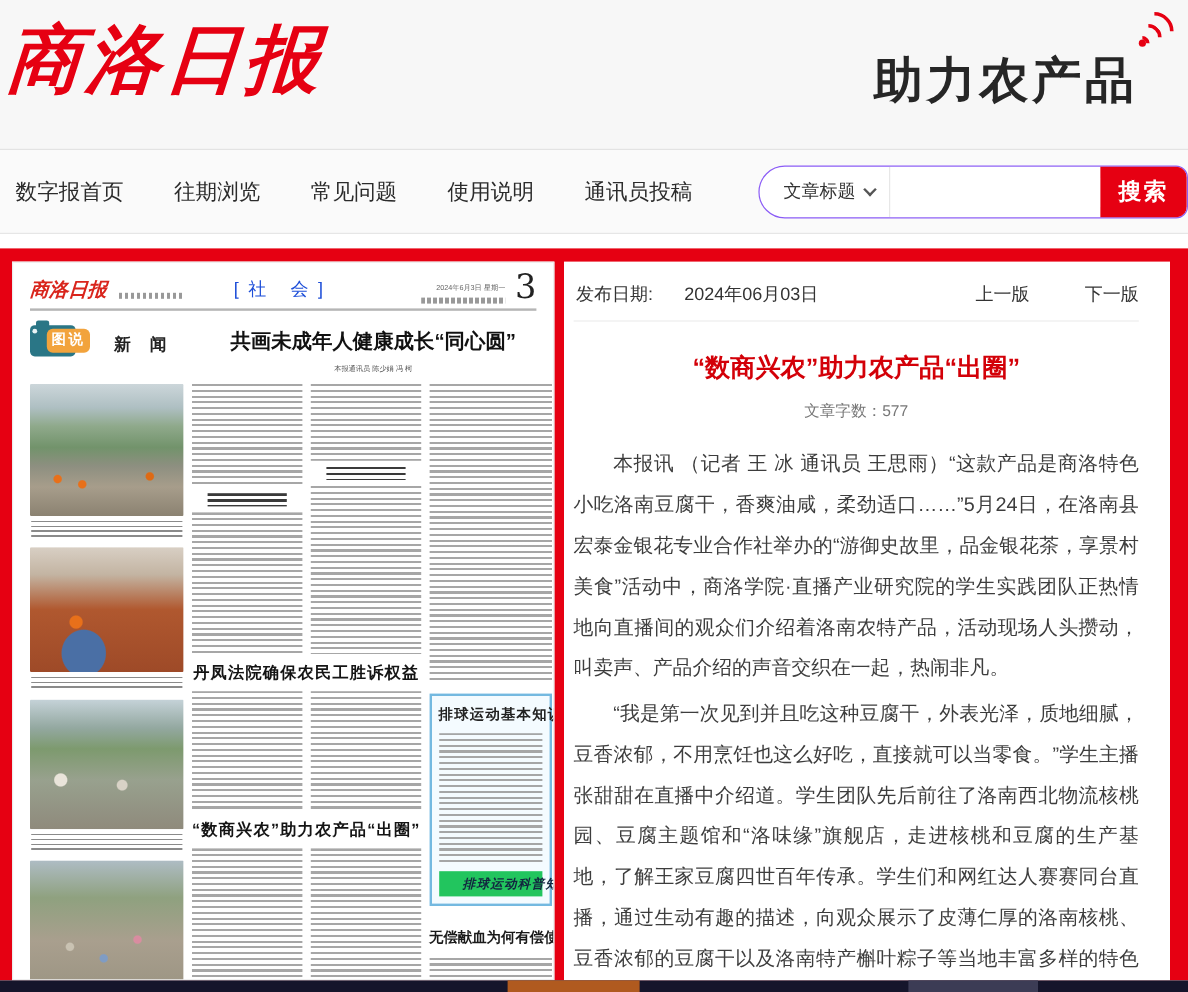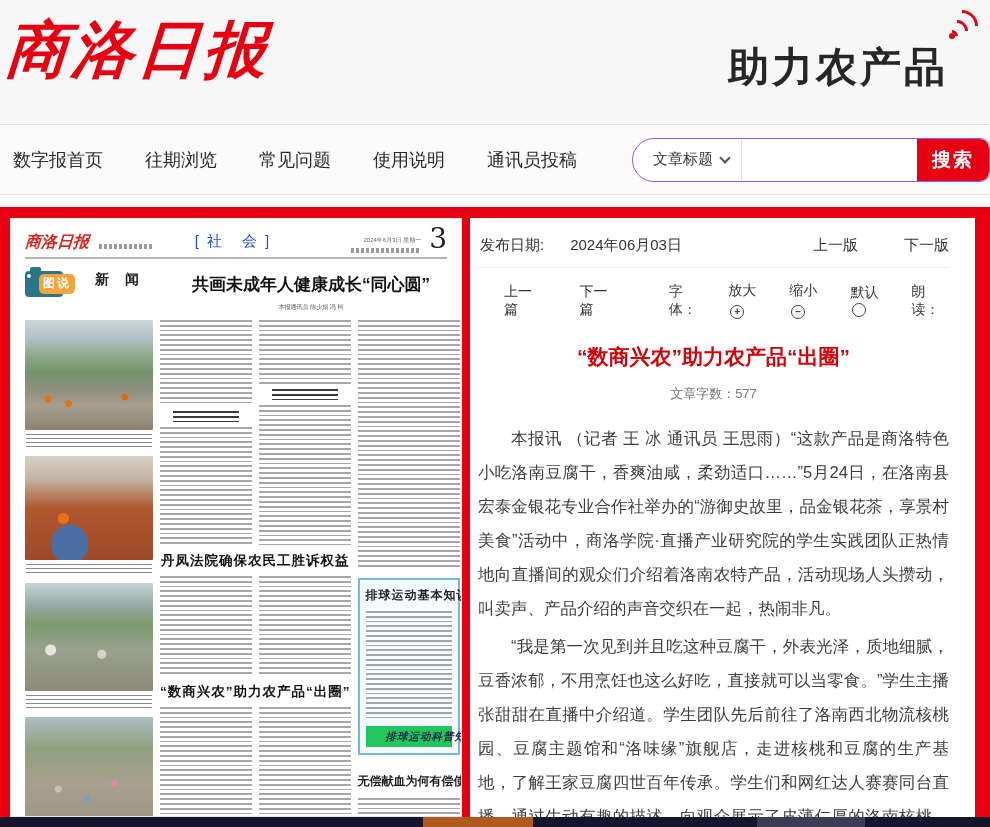--- a/index.html
+++ b/index.html
@@ -52,21 +52,21 @@
   .tinybar { height:5px; width:54px; margin:0 0 4px 10px;
     background:repeating-linear-gradient(90deg,#999 0 3px,transparent 3px 5px); }
   .np-section { position:absolute; left:50%; transform:translateX(-50%); bottom:6px;
     font-size:15px; color:#1d4ed8; letter-spacing:8px; }
   .np-right { margin-left:auto; display:flex; align-items:flex-end; gap:8px; }
   .np-dates { display:flex; flex-direction:column; align-items:flex-end; gap:3px; }
   .np-date { font-size:6px; color:#666; }
   .np-pageno { font-family:"DejaVu Serif",serif; font-size:28px; color:#222; line-height:1; }
 
   .np-headrow { display:flex; align-items:center; margin-top:12px; }
-  .badge { display:flex; align-items:flex-start; width:150px; flex:none; }
+  .badge { display:flex; align-items:flex-end; width:150px; flex:none; }
   .cam { width:38px; height:26px; background:#2a7686; border-radius:4px; position:relative; }
   .cam::before { content:""; position:absolute; top:-4px; left:5px; width:11px; height:6px;
     background:#2a7686; border-radius:2px; }
   .cam::after { content:""; position:absolute; top:3px; left:2px; width:4px; height:4px;
     background:#eaf4f6; border-radius:50%; }
   .bubble { position:absolute; left:14px; top:3px; background:#f2a33c; border-radius:5px;
     padding:1px 4px 2px; color:#fff; font-weight:bold; font-size:12px; letter-spacing:2px;
     white-space:nowrap; }
   .badge-label { margin-left:32px; font-size:14px; font-weight:bold; color:#222; letter-spacing:6px; }
   .np-headline { flex:1; text-align:center; font-size:17px; font-weight:bold; color:#111; }
@@ -257,29 +257,20 @@
   <div class="panel">
     <div class="meta-row">
       <span>发布日期:</span>
       <span class="date">2024年06月03日</span>
       <span class="ed-links">
         <a href="#">上一版</a>
         <a href="#">下一版</a>
       </span>
     </div>
 
-    <div class="tools">
-      <a href="#">上一篇</a>
-      <a href="#" class="gap-s">下一篇</a>
-      <span class="gap-m">字体：</span>
-      <a href="#" class="gap-i"><span>放大</span><span class="circ">+</span></a>
-      <a href="#" class="gap-i"><span>缩小</span><span class="circ">−</span></a>
-      <a href="#" class="gap-i"><span>默认</span><span class="circ"></span></a>
-      <span class="gap-i">朗读：</span>
-    </div>
 
     <div class="art-title">“数商兴农”助力农产品“出圈”</div>
     <div class="wordcount">
       <span>文章字数：</span><span>577</span>
     </div>
 
     <div class="art-body">
       <p>本报讯 （记者 王 冰 通讯员 王思雨）“这款产品是商洛特色小吃洛南豆腐干，香爽油咸，柔劲适口……”5月24日，在洛南县宏泰金银花专业合作社举办的“游御史故里，品金银花茶，享景村美食”活动中，商洛学院·直播产业研究院的学生实践团队正热情地向直播间的观众们介绍着洛南农特产品，活动现场人头攒动，叫卖声、产品介绍的声音交织在一起，热闹非凡。</p>
       <p>“我是第一次见到并且吃这种豆腐干，外表光泽，质地细腻，豆香浓郁，不用烹饪也这么好吃，直接就可以当零食。”学生主播张甜甜在直播中介绍道。学生团队先后前往了洛南西北物流核桃园、豆腐主题馆和“洛味缘”旗舰店，走进核桃和豆腐的生产基地，了解王家豆腐四世百年传承。学生们和网红达人赛赛同台直播，通过生动有趣的描述，向观众展示了皮薄仁厚的洛南核桃、豆香浓郁的豆腐干以及洛南特产槲叶粽子等当地丰富多样的特色农产品。</p>
 

